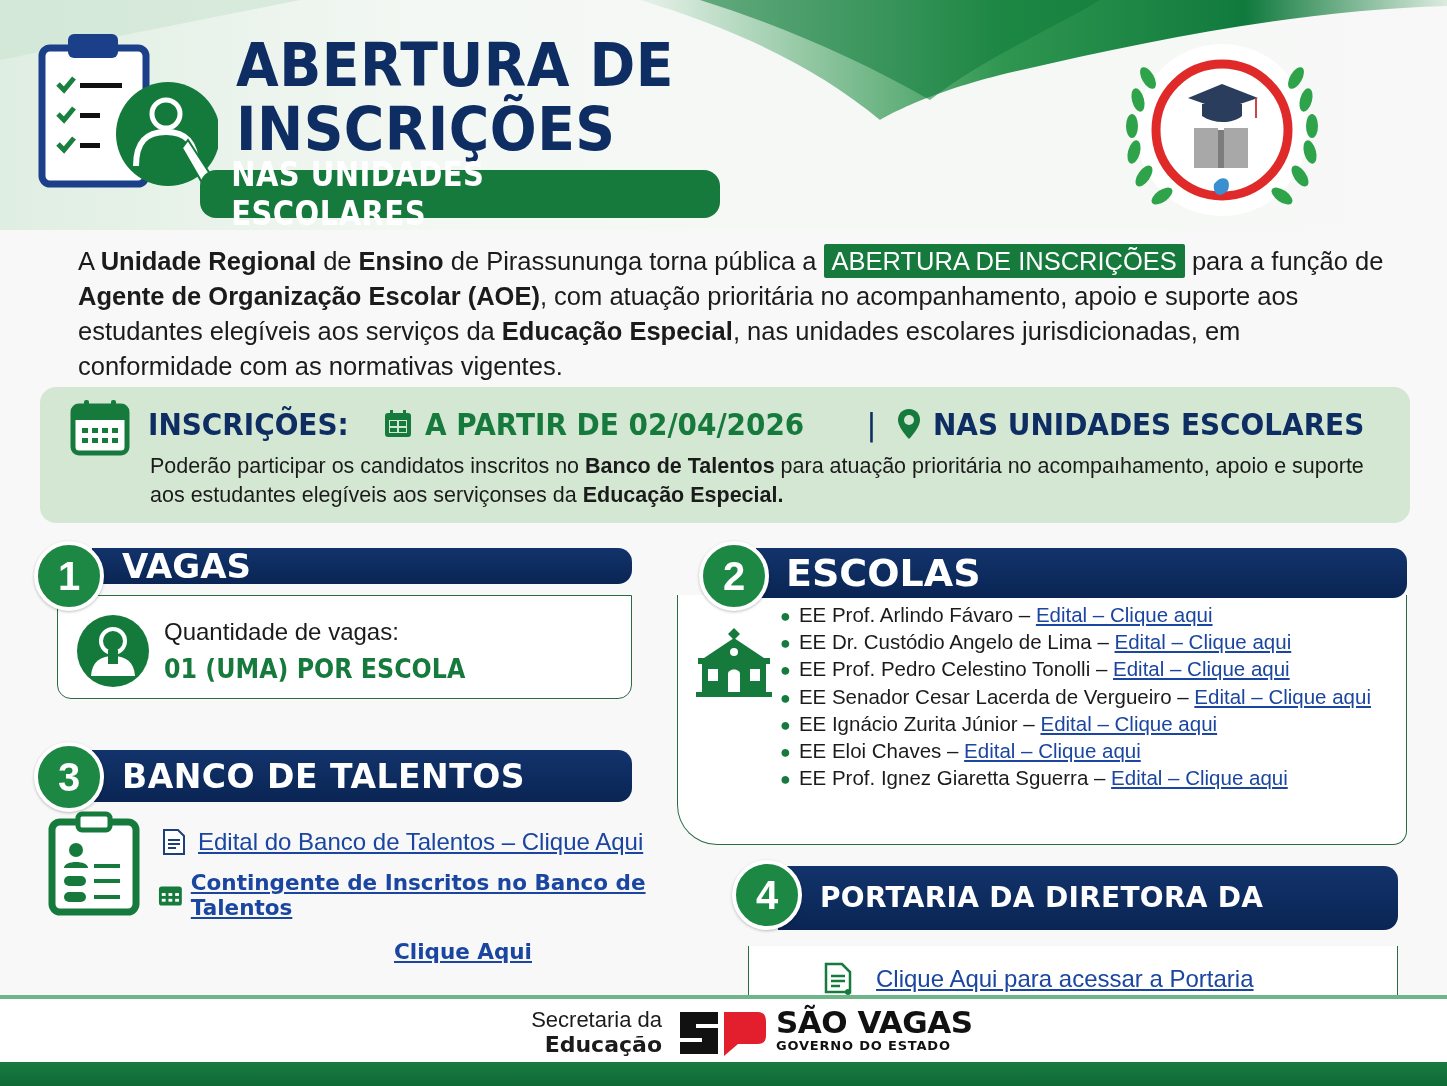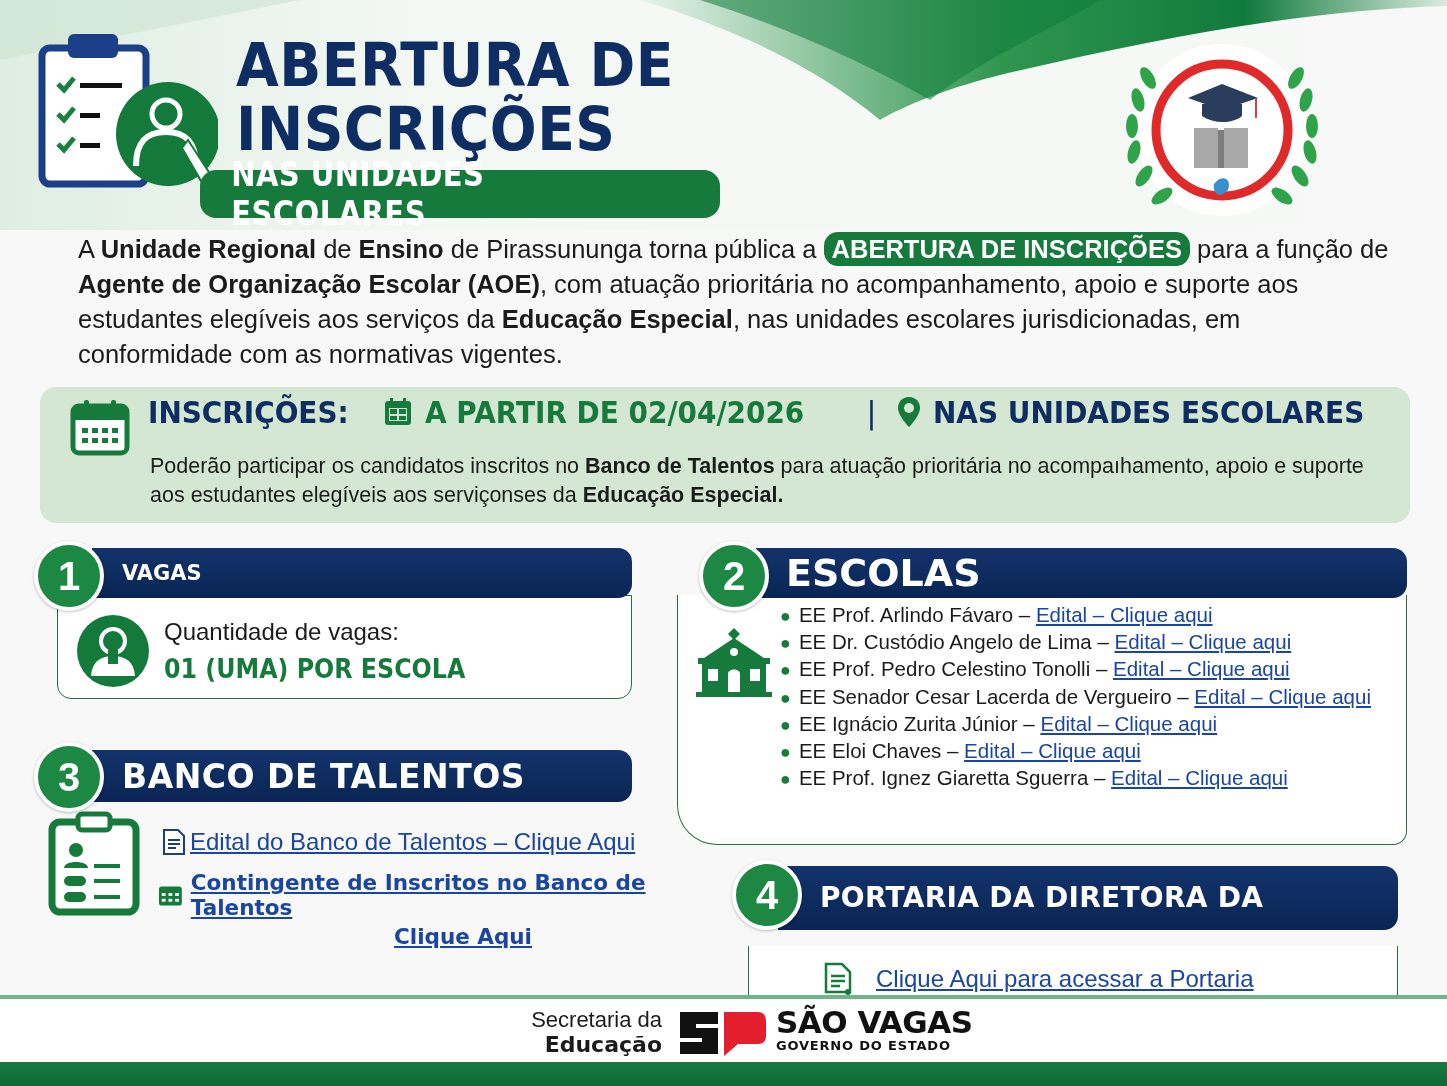--- a/index.html
+++ b/index.html
@@ -36,32 +36,32 @@
   .subtitle-pill span { display: inline-block; transform: scaleX(0.88); }
 
   .seal { left: 1118px; top: 38px; width: 208px; height: 182px; z-index: 2; }
 
   
   .intro {
     left: 78px; top: 232px; width: 1320px; font-size: 25.5px; line-height: 35px; color: #1b1b1b; z-index: 2;
   }
   .intro b { font-weight: 700; }
   .hl-pill {
-    display: inline-block; background: #177a3d; color: #fff; font-weight: 700;
-    padding: 0 8px; border-radius: 14px; line-height: 34px;
+    display: inline-block; background: #177a3d; color: #fff; font-weight: 400;
+    padding: 0 8px; border-radius: 2px; line-height: 34px; margin-top: 12px;
   }
 
   
   .ins-box {
     left: 40px; top: 387px; width: 1370px; height: 136px; background: #d4e7d3;
     border-radius: 16px; z-index: 1;
   }
   .ins-cal-icon { left: 70px; top: 398px; width: 60px; height: 58px; z-index: 2; }
   .ins-head {
-    left: 148px; top: 392px; height: 40px; display: flex; align-items: center; gap: 12px;
+    left: 148px; top: 404px; height: 40px; display: flex; align-items: center; gap: 12px;
     font-size: 31px; font-weight: 700; z-index: 2; font-family: "DejaVu Sans", sans-serif; text-align: right;
   }
   .ins-head .navy { color: #0e2d62; }
   .ins-head .green { color: #177a3d; }
   .ins-head .sep { color: #0e2d62; margin: 0 8px; font-weight: 400; }
   .ins-head .scale { display: inline-block; transform: scaleX(0.9); transform-origin: left; }
   .ins-text {
     left: 150px; top: 452px; width: 1250px; font-size: 21.5px; line-height: 29px; color: #1b1b1b; z-index: 2;
   }
 
@@ -75,21 +75,21 @@
     width: 70px; height: 70px; border-radius: 50%; background: #1d8744;
     border: 4px solid #fff; color: #fff; font-size: 40px; font-weight: 700;
     display: flex; align-items: center; justify-content: center; z-index: 3;
     box-shadow: 0 1px 3px rgba(0,0,0,0.25);
   }
   .sec-box {
     border: 1.8px solid #2a6a44; border-radius: 0 0 14px 14px; background: #fff; z-index: 1;
   }
 
   
-  .s1-bar { left: 92px; top: 548px; width: 540px; height: 50px; padding-left: 30px; font-size: 21px; }
+  .s1-bar { left: 92px; top: 548px; width: 540px; height: 36px; padding-left: 30px; font-size: 34px; }
   .s1-circle { left: 34px; top: 541px; }
   .s1-box { left: 57px; top: 595px; width: 575px; height: 104px; }
   .s1-icon { left: 76px; top: 614px; width: 74px; height: 74px; z-index: 2; }
   .s1-label { left: 164px; top: 618px; font-size: 24px; color: #1b1b1b; z-index: 2; }
   .s1-value { left: 164px; top: 653px; font-size: 27px; font-weight: 700; color: #177a3d; z-index: 2; font-family: "DejaVu Sans", sans-serif; }
   .s1-value span { display: inline-block; transform: scaleX(0.88); transform-origin: left; }
 
   
   .s2-bar { left: 756px; top: 548px; width: 651px; height: 50px; padding-left: 30px; font-size: 38px; }
   .s2-circle { left: 699px; top: 541px; }
@@ -98,30 +98,30 @@
   .school-list { left: 780px; top: 602px; z-index: 2; list-style: none; }
   .school-list li { font-size: 20.5px; line-height: 26.2px; color: #1b1b1b; white-space: nowrap; }
   .school-list .bullet { color: #177a3d; font-size: 18px; margin-right: 8px; }
   .school-list a { color: #1a45a0; text-decoration: underline; }
 
   
   .s3-bar { left: 92px; top: 750px; width: 540px; height: 52px; padding-left: 30px; font-size: 33px; letter-spacing: 0.5px; }
   .s3-circle { left: 34px; top: 742px; }
   .s3-icon { left: 46px; top: 810px; width: 96px; height: 106px; z-index: 2; }
   .s3-link1 {
-    left: 160px; top: 828px; font-size: 24px; color: #1a45a0; z-index: 2; display: flex; align-items: center; 
+    left: 160px; top: 828px; font-size: 24px; color: #1a45a0; z-index: 2; display: flex; align-items: center; gap: 8px;
   }
   .s3-link1 a { color: #1a45a0; text-decoration: underline; }
   .s3-link2 {
     left: 158px; top: 870px; width: 570px; font-size: 21.5px; color: #1a45a0; z-index: 2; font-weight: 700;
     font-family: "DejaVu Sans", sans-serif;
   }
   .s3-link2 .row1 { display: flex; align-items: center; gap: 8px; }
   .s3-link2 a { color: #1a45a0; text-decoration: underline; }
-  .s3-link2 .row2 { text-align: center; width: 570px; margin-top: 4px; padding-left: 40px; }
+  .s3-link2 .row2 { text-align: center; width: 570px; margin-top: 19px; padding-left: 40px; }
 
   
   .s4-bar { left: 778px; top: 866px; width: 620px; height: 64px; padding-left: 42px; font-size: 28px; line-height: 36px; letter-spacing: 0.3px; border-radius: 0 14px 14px 0; }
   .s4-bar .lines { display: flex; flex-direction: column; }
   .s4-circle { left: 732px; top: 860px; }
   .s4-box { left: 748px; top: 946px; width: 650px; height: 60px; border-bottom: none; border-radius: 0 0 0 0; border-left-color: #2a6a44; border-top: none; }
   .s4-link { left: 822px; top: 962px; font-size: 24px; z-index: 2; display: flex; align-items: center; gap: 20px; }
   .s4-link a { color: #1a45a0; text-decoration: underline; }
 
   

